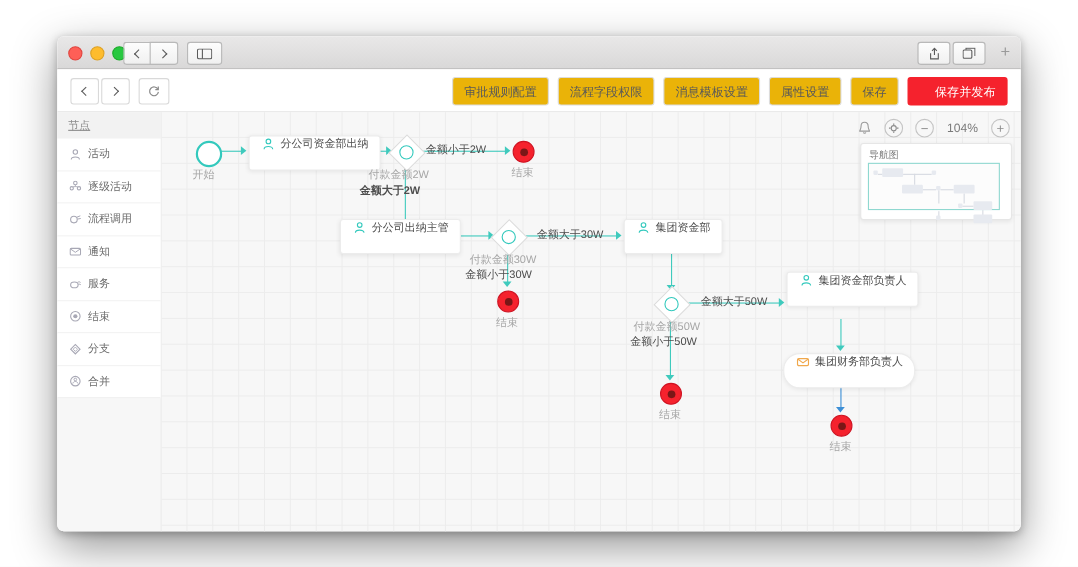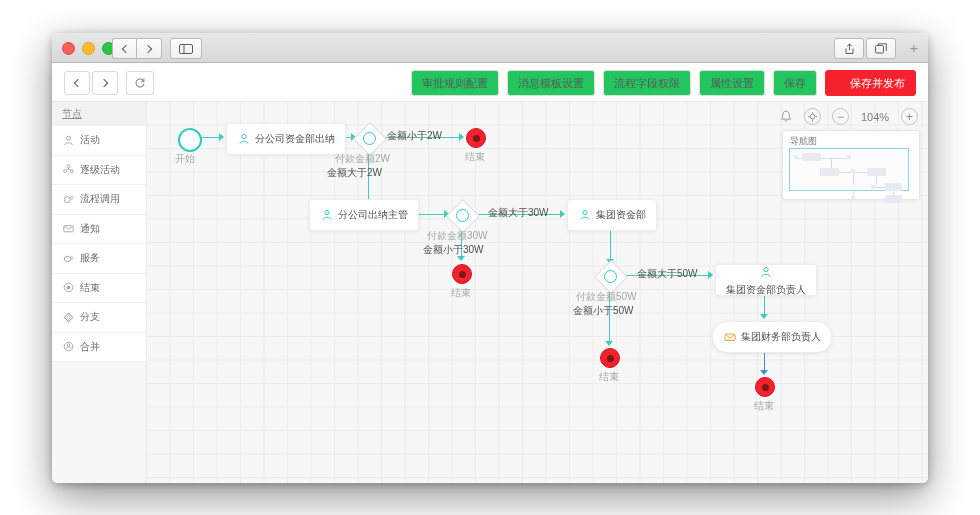--- a/index.html
+++ b/index.html
@@ -55,21 +55,21 @@
     border:1px solid #d9d9d9;border-radius:3px;
     display:flex;align-items:center;justify-content:center;
     color:#666;font-size:11px;
   }
   #app-back{left:12px;width:24px;}
   #app-fwd {left:40px;width:24px;}
   #app-reload{left:74px;width:26px;font-size:12px;color:#8a8a8a;}
 
   #toolbar-right{position:absolute;right:12px;top:7px;display:flex;gap:8px;}
   .tool-btn{
-    height:24px;padding:0 10px;background:#22c55e;border:1px solid #dcdcdc;
+    height:24px;padding:0 10px;background:#eab308;border:1px solid #dcdcdc;
     border-radius:3px;display:flex;align-items:center;
     font-size:11px;color:#595959;white-space:nowrap;
   }
   .tool-btn.primary{background:#f5222d;border-color:#f5222d;color:#fff;padding-left:24px;}
 
   
   #appbody{position:relative;height:382px;display:flex;background:#f5f5f5;}
 
   
   #sidebar{width:94px;background:#f7f7f7;border-right:1px solid #eaeaea;
@@ -119,21 +119,21 @@
     position:absolute;left:6px;top:17px;right:10px;bottom:8px;
     border:1px solid #8fd8d0;background:#fcfcfc;
   }
   .mm-box{position:absolute;background:#e7eaf0;border-radius:1px;}
   .mm-line{position:absolute;background:#d6dae2;}
 
   
   .node{
     position:absolute;background:#fff;border:1px solid #ececec;border-radius:3px;
     box-shadow:0 1px 4px rgba(0,0,0,.07);
-    display:flex;align-items:center;gap:5px;padding:0 10px;height:30px;
+    display:flex;align-items:flex-start;gap:5px;padding:0 10px;height:30px;
     font-size:10px;color:#4d4d4d;white-space:nowrap;z-index:3;
   }
   .node.pill{border-radius:15px;}
   .n-ico{width:13px;height:13px;flex:0 0 13px;display:flex;
          align-items:center;justify-content:center;}
   .n-ico.teal{color:#33c9bd;}
   .n-ico.orange{color:#f0a84c;}
 
   .startnode{
     position:absolute;width:20px;height:20px;border-radius:50%;
@@ -219,22 +219,22 @@
     </div>
     <div class="rnd-btn" id="app-reload">
       <svg width="12" height="12" viewBox="0 0 12 12">
         <path d="M9.6 4.2 A4 4 0 1 0 10 6.6" fill="none" stroke="#8a8a8a" stroke-width="1.1"></path>
         <path d="M9.9 1.6 L9.9 4.4 L7.2 4.4" fill="none" stroke="#8a8a8a" stroke-width="1.1"></path>
       </svg>
     </div>
 
     <div id="toolbar-right">
       <div class="tool-btn">审批规则配置</div>
+      <div class="tool-btn">流程字段权限</div>
       <div class="tool-btn">消息模板设置</div>
-      <div class="tool-btn">流程字段权限</div>
       <div class="tool-btn">属性设置</div>
       <div class="tool-btn">保存</div>
       <div class="tool-btn primary">保存并发布</div>
     </div>
   </div>
 
   <div id="appbody">
 
     <div id="sidebar">
       <div class="side-head">节点</div>
@@ -393,21 +393,21 @@
       <div class="gateway-inner" style="left:211px;top:25px;"></div>
       <div class="cap" style="left:188px;top:50px;">付款金额2W</div>
 
       <div class="hline" style="left:233px;top:35px;width:82px;"></div>
       <div class="cap dark" style="left:240px;top:27px;">金额小于2W</div>
       <div class="arr-r" style="left:312px;top:31px;"></div>
       <div class="endnode" style="left:319px;top:26px;"></div>
       <div class="cap" style="left:318px;top:48px;">结束</div>
 
       <div class="vline" style="left:221px;top:47px;height:65px;"></div>
-      <div class="cap dark" style="left:180px;top:64px;">金额大于2W</div>
+      <div class="cap dark" style="left:180px;top:64px;font-weight:bold;">金额大于2W</div>
       <div class="hline" style="left:171px;top:112px;width:51px;"></div>
       <div class="arr-r" style="left:169px;top:108px;transform:rotate(180deg);"></div>
 
       <div class="node" style="left:162px;top:97px;">
         <span class="n-ico teal">
           <svg width="12" height="12" viewBox="0 0 12 12">
             <circle cx="6" cy="3.6" r="2.1" fill="none" stroke="currentColor" stroke-width="1"></circle>
             <path d="M2.1 10.6 C2.1 7.4 9.9 7.4 9.9 10.6" fill="none" stroke="currentColor" stroke-width="1"></path>
           </svg>
         </span>
@@ -445,21 +445,21 @@
       <div class="arr-d" style="left:459px;top:157px;"></div>
 
       <div class="gateway" style="left:452px;top:163px;"></div>
       <div class="gateway-inner" style="left:452px;top:163px;"></div>
       <div class="cap" style="left:429px;top:188px;">付款金额50W</div>
 
       <div class="hline" style="left:474px;top:173px;width:90px;"></div>
       <div class="cap dark" style="left:490px;top:165px;">金额大于50W</div>
       <div class="arr-r" style="left:561px;top:169px;"></div>
 
-      <div class="node" style="left:568px;top:162px;flex-direction:column;">
+      <div class="node" style="left:568px;top:145px;">
         <span class="n-ico teal">
           <svg width="12" height="12" viewBox="0 0 12 12">
             <circle cx="6" cy="3.6" r="2.1" fill="none" stroke="currentColor" stroke-width="1"></circle>
             <path d="M2.1 10.6 C2.1 7.4 9.9 7.4 9.9 10.6" fill="none" stroke="currentColor" stroke-width="1"></path>
           </svg>
         </span>
         <span>集团资金部负责人</span>
       </div>
 
       <div class="vline" style="left:462px;top:185px;height:56px;"></div>

